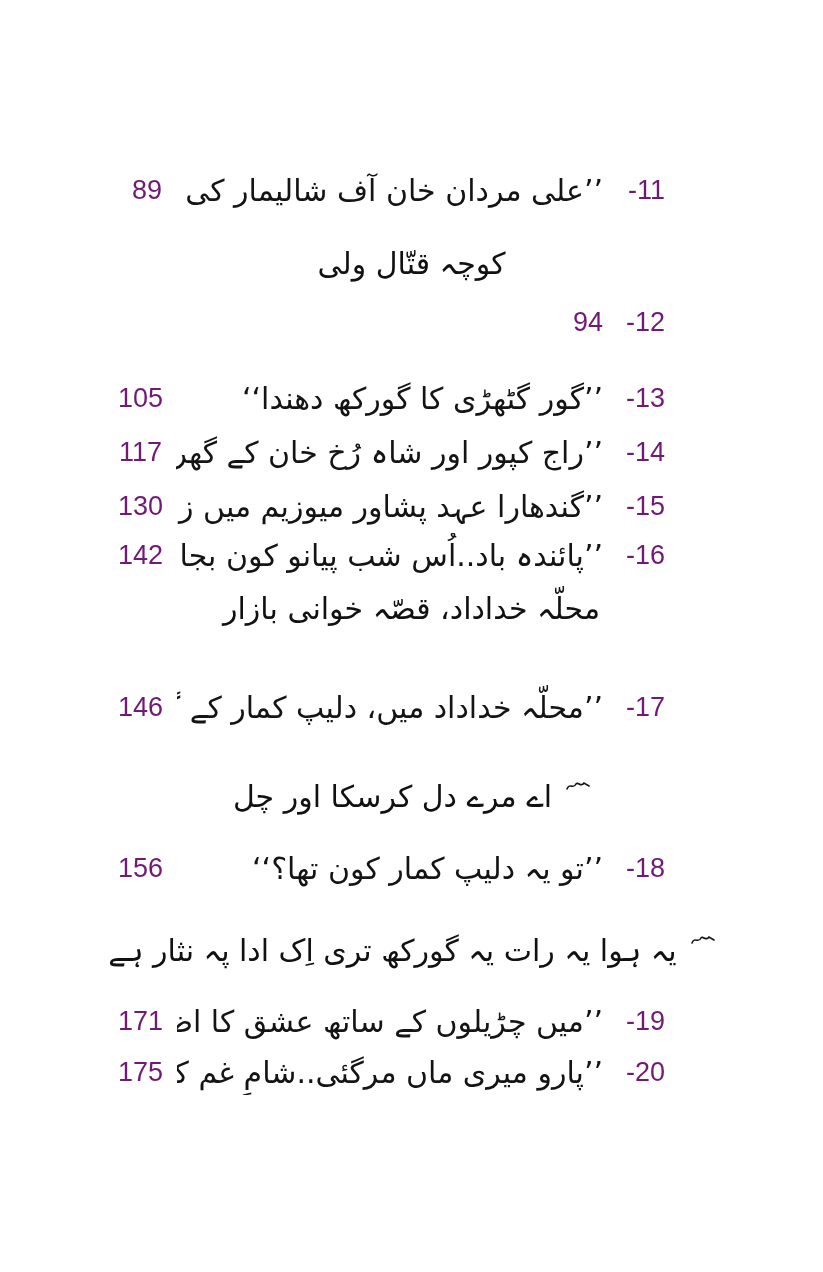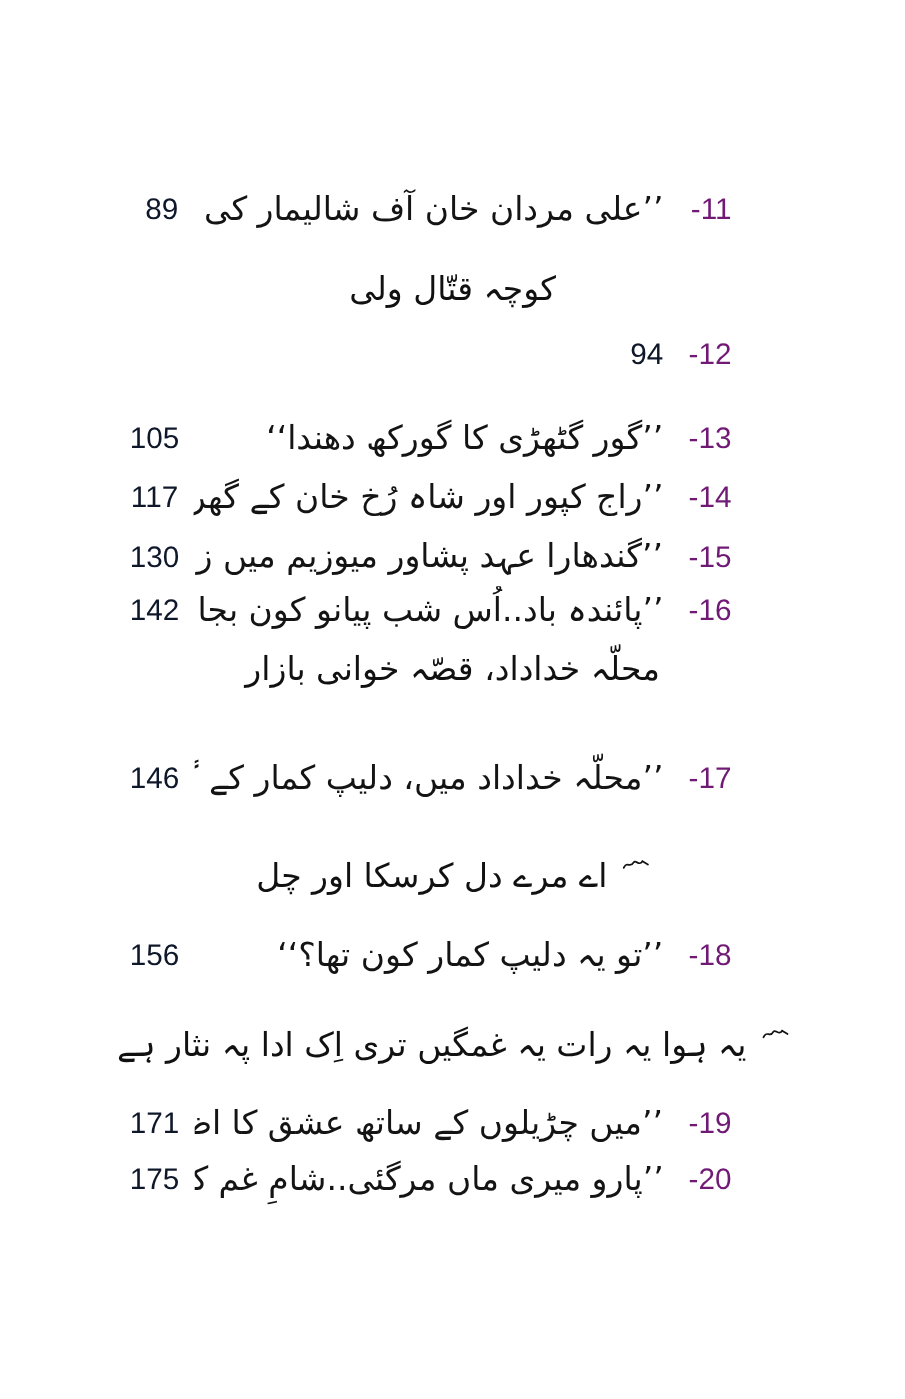--- a/index.html
+++ b/index.html
@@ -48,21 +48,21 @@
     line-height: 1.5;
     color: #141414;
   }
   .pageno {
     flex: 0 0 auto;
     min-width: 44px;
     text-align: right;
     font-family: "Liberation Sans", sans-serif;
     font-size: 27px;
     line-height: 1;
-    color: #0f172a;
+    color: #701a75;
   }
   
   .heading {
     position: absolute;
     left: 0;
     right: 0;
     height: 56px;
     display: flex;
     justify-content: center;
     align-items: center;
@@ -149,21 +149,21 @@
     <span class="title">’’تو یہ دلیپ کمار کون تھا؟‘‘</span>
     <span class="pageno">156</span>
   </div>
 
   <div class="heading" style="top:922px">
     <span class="mark" title="؎">
       <svg width="24" height="14" viewBox="0 0 24 14" xmlns="http://www.w3.org/2000/svg">
         <path d="M1 10 C4 3, 7 11, 10 5 C12 2, 15 9, 18 4 L23 7" fill="none" stroke="#141414" stroke-width="1.6" stroke-linecap="round"></path>
       </svg>
     </span>
-    <span class="htext">یہ ہوا یہ رات یہ غمگیں تری اِک ادا پہ نثار ہے</span>
+    <span class="htext">یہ ہوا یہ رات یہ گورکھ تری اِک ادا پہ نثار ہے</span>
   </div>
 
   <div class="entry" style="top:998px">
     <span class="num">19-</span>
     <span class="title">’’میں چڑیلوں کے ساتھ عشق کا اظہار نہ کرسکا‘‘</span>
     <span class="pageno">171</span>
   </div>
 
   <div class="entry" style="top:1049px">
     <span class="num">20-</span>

